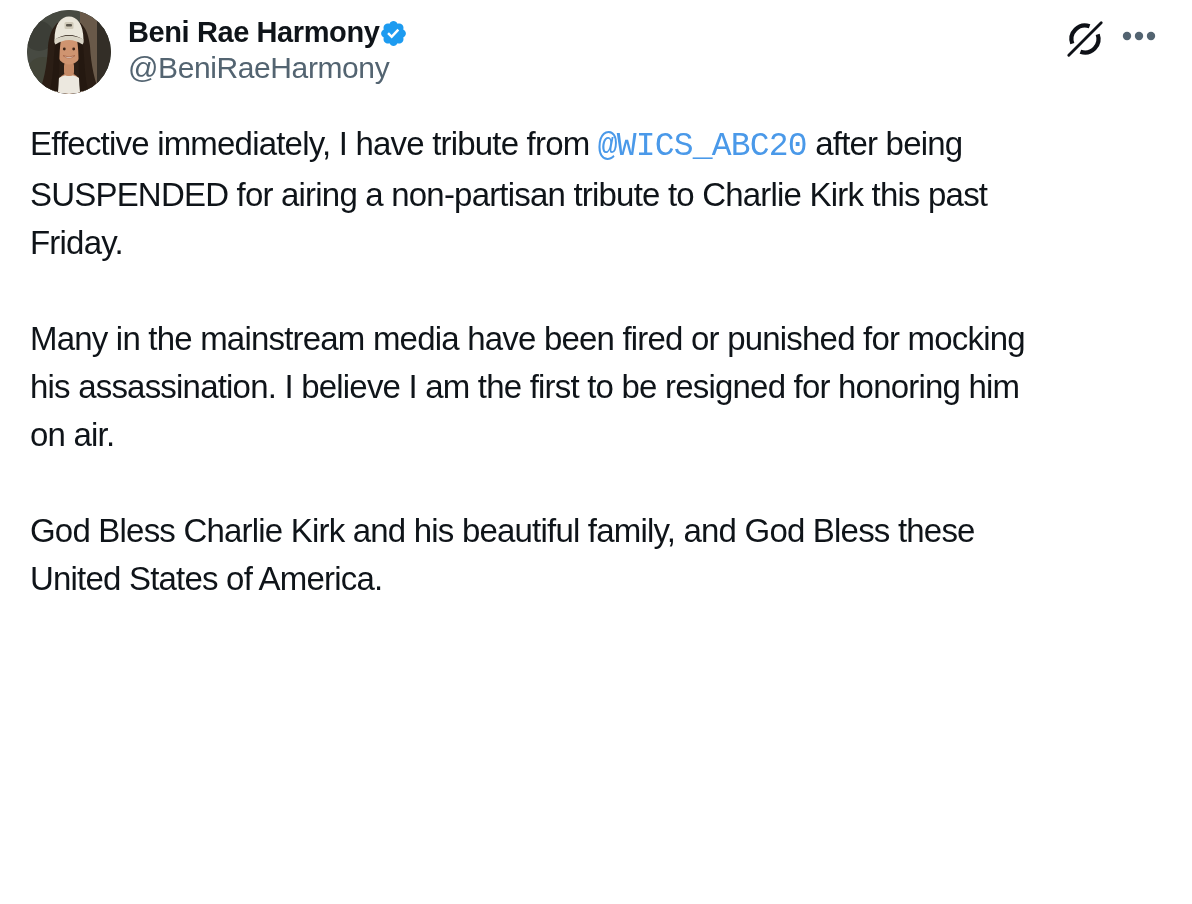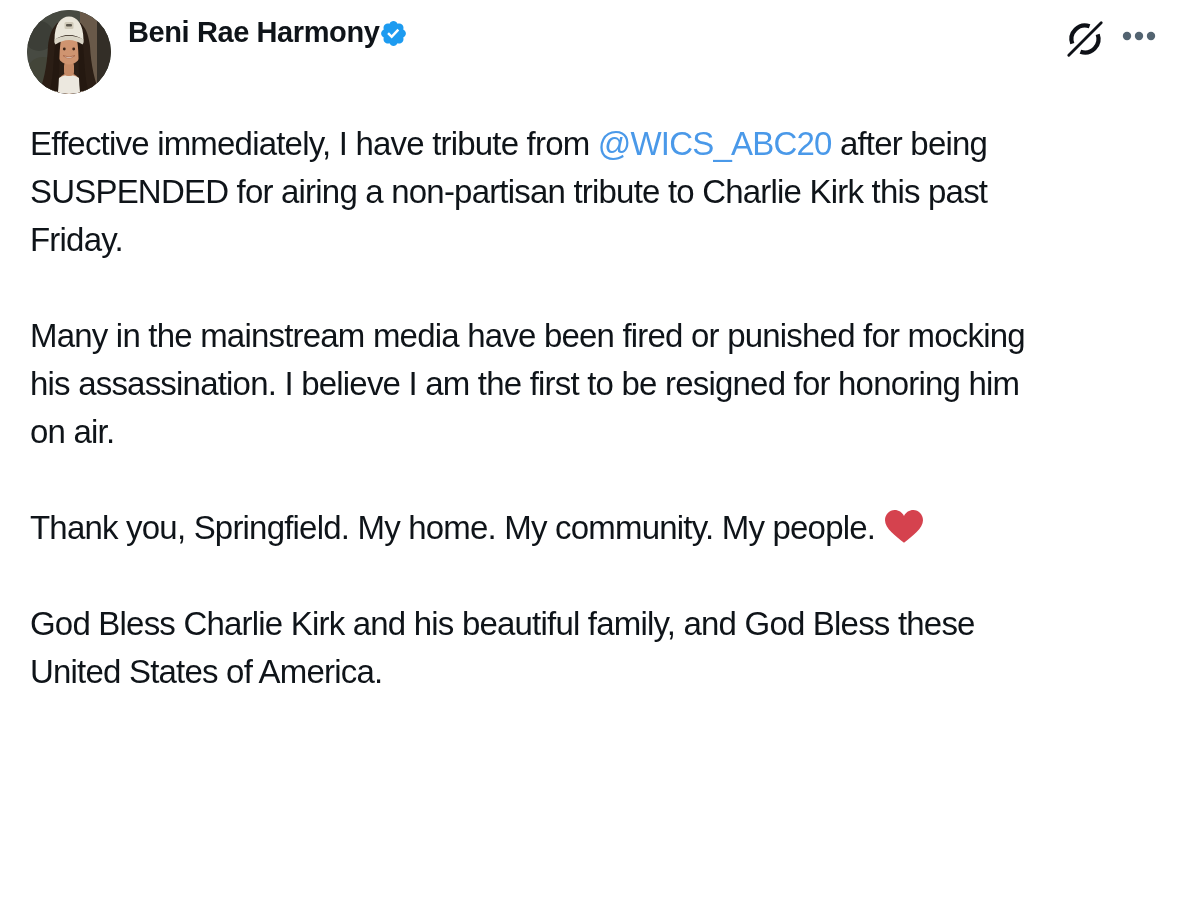--- a/index.html
+++ b/index.html
@@ -38,21 +38,21 @@
   .grok-btn{margin-top:8px;color:var(--icon_dark);}
   .more-btn{margin-top:19px;color:var(--secondary);}
 
   
   .tweet-text{
     margin-top:26px;font-size:33px;line-height:48px;
     letter-spacing:-0.8px;color:var(--text);
   }
   .tweet-text p{margin:0 0 48px 0;white-space:pre-line;}
   .tweet-text p:last-child{margin-bottom:0;}
-  .mention{color:var(--link);text-decoration:none;cursor:pointer;}
+  .mention{color:var(--link);text-decoration:none;cursor:pointer;font-family:Liberation Mono, monospace;}
   .heart{
     width:38px;height:34px;color:var(--heart);
     vertical-align:-5px;margin-left:10px;display:inline-block;
   }
 </style>
 </head>
 <body>
 
 <div class="post">
 
@@ -89,20 +89,21 @@
       </svg>
     </div>
 
     <div class="id-block">
       <div class="name-row">
         <span class="display-name">Beni Rae Harmony</span>
         <svg class="badge" viewBox="0 0 24 24" aria-hidden="true">
           <path fill="currentColor" d="M22.25 12c0-1.43-.88-2.67-2.19-3.34.46-1.39.2-2.9-.81-3.91s-2.52-1.27-3.91-.81c-.66-1.31-1.91-2.19-3.34-2.19s-2.67.88-3.33 2.19c-1.4-.46-2.91-.2-3.92.81s-1.26 2.52-.8 3.91c-1.31.67-2.2 1.91-2.2 3.34s.89 2.67 2.2 3.34c-.46 1.39-.21 2.9.8 3.91s2.52 1.26 3.91.81c.67 1.31 1.91 2.19 3.34 2.19s2.68-.88 3.34-2.19c1.39.45 2.9.2 3.91-.81s1.27-2.52.81-3.91c1.31-.67 2.19-1.91 2.19-3.34zm-11.71 4.2L6.8 12.46l1.41-1.42 2.26 2.26 4.8-5.23 1.47 1.36-6.2 6.77z"></path>
         </svg>
       </div>
+      <div class="handle">@BeniRaeHarmony</div>
     </div>
 
     <div class="header-actions">
       <button class="icon-btn grok-btn" aria-label="Grok">
         <svg width="40" height="42" viewBox="0 0 34 34" aria-hidden="true">
           <path d="M20.9 6.2 A11.5 11.5 0 0 0 6.2 20.9" fill="none" stroke="currentColor" stroke-width="3.6"></path>
           <path d="M13.1 27.8 A11.5 11.5 0 0 0 27.8 13.1" fill="none" stroke="currentColor" stroke-width="3.6"></path>
           <line x1="3.2" y1="30.8" x2="30.8" y2="3.2" stroke="currentColor" stroke-width="2.4" stroke-linecap="round"></line>
         </svg>
       </button>
@@ -116,20 +117,17 @@
     </div>
   </div>
 
   <div class="tweet-text">
     <p><span>Effective immediately, I have tribute from </span><a class="mention">@WICS_ABC20</a><span> after being
 SUSPENDED for airing a non-partisan tribute to Charlie Kirk this past
 Friday.</span></p>
     <p>Many in the mainstream media have been fired or punished for mocking
 his assassination. I believe I am the first to be resigned for honoring him
 on air.</p>
-    <p><span>Thank you, Springfield. My home. My community. My people.</span><svg class="heart" viewBox="0 0 36 32" aria-hidden="true">
-          <path fill="currentColor" d="M18 31C10 24 0 17.5 0 9.5 0 4.3 4.1 0 9.2 0 13 0 16.2 2.2 18 5.5 19.8 2.2 23 0 26.8 0 31.9 0 36 4.3 36 9.5c0 8-10 14.5-18 21.5z"></path>
-        </svg></p>
     <p>God Bless Charlie Kirk and his beautiful family, and God Bless these
 United States of America.</p>
   </div>
 
 </div>
 
 </body></html>

